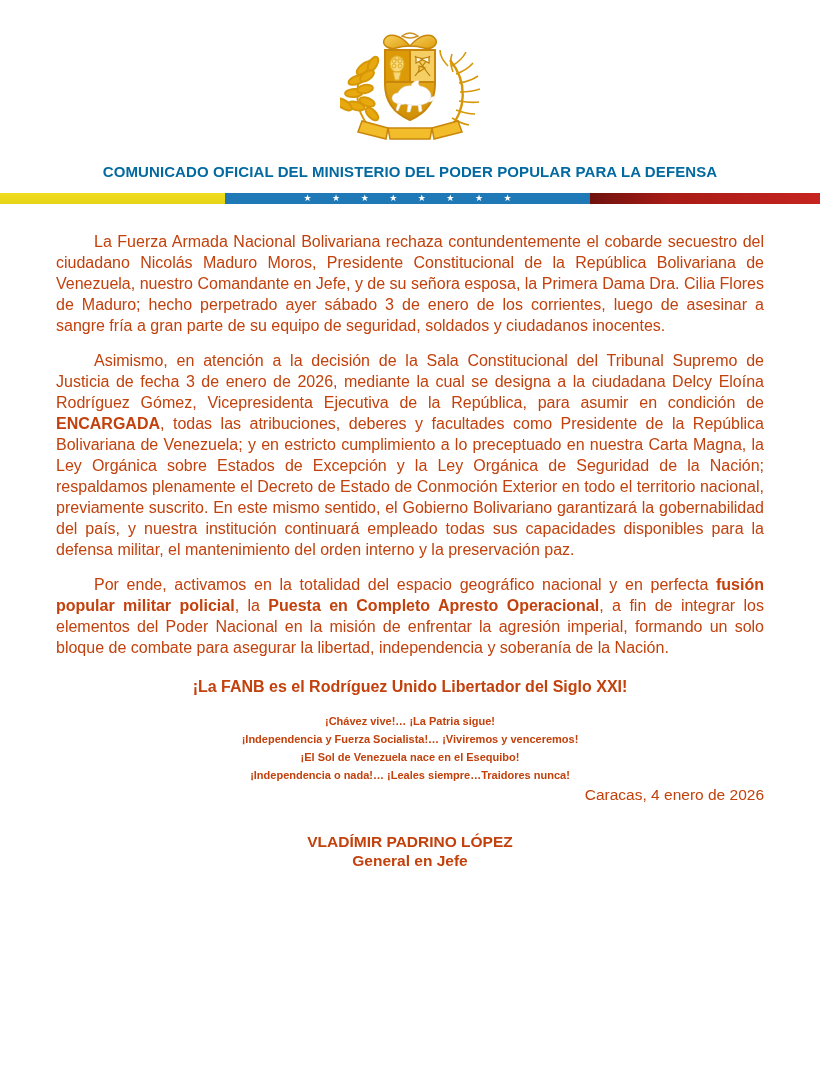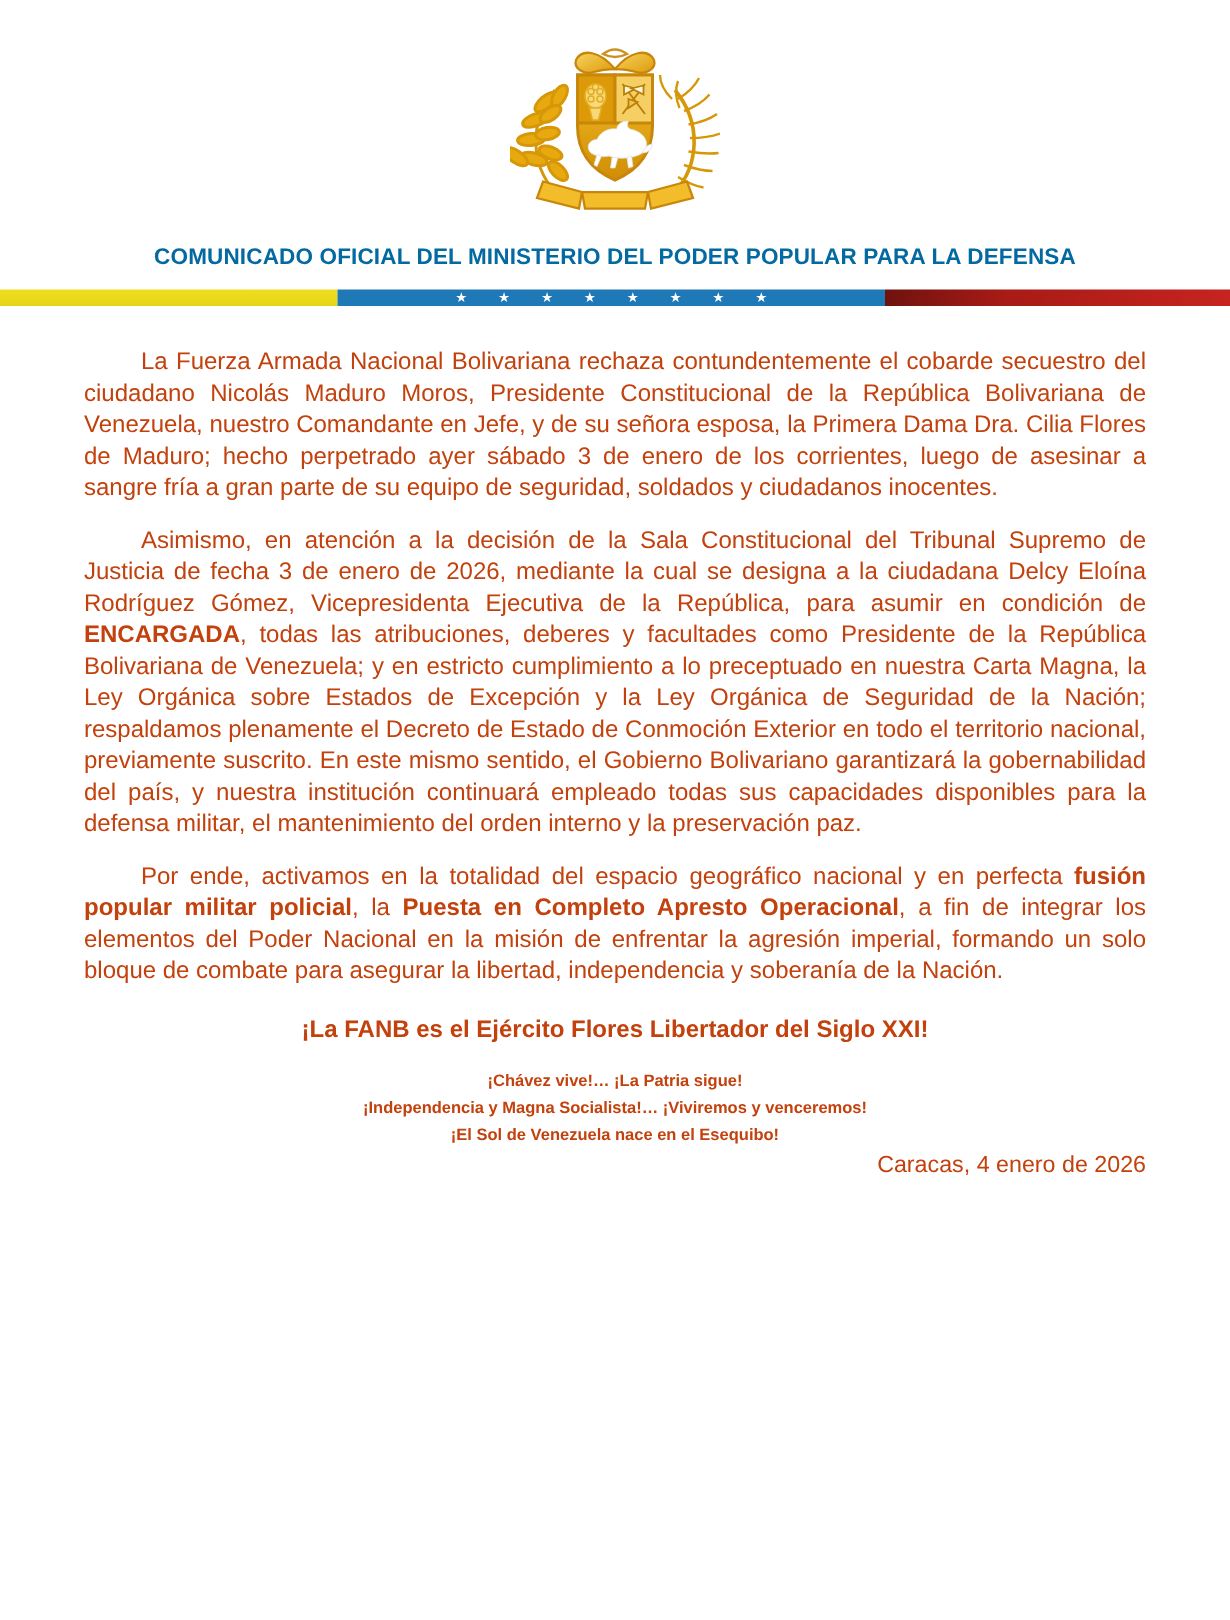--- a/index.html
+++ b/index.html
@@ -198,25 +198,30 @@
   </div>
 
   <div class="content">
 
     <p class="para"><span>La Fuerza Armada Nacional Bolivariana rechaza contundentemente el cobarde secuestro del ciudadano Nicolás Maduro Moros, Presidente Constitucional de la República Bolivariana de Venezuela, nuestro Comandante en Jefe, y de su señora esposa, la Primera Dama Dra. Cilia Flores de Maduro; hecho perpetrado ayer sábado 3 de enero de los corrientes, luego de asesinar a sangre fría a gran parte de su equipo de seguridad, soldados y ciudadanos inocentes.</span></p>
 
     <p class="para"><span>Asimismo, en atención a la decisión de la Sala Constitucional del Tribunal Supremo de Justicia de fecha 3 de enero de 2026, mediante la cual se designa a la ciudadana Delcy Eloína Rodríguez Gómez, Vicepresidenta Ejecutiva de la República, para asumir en condición de </span><span class="bold">ENCARGADA</span><span>, todas las atribuciones, deberes y facultades como Presidente de la República Bolivariana de Venezuela; y en estricto cumplimiento a lo preceptuado en nuestra Carta Magna, la Ley Orgánica sobre Estados de Excepción y la Ley Orgánica de Seguridad de la Nación; respaldamos plenamente el Decreto de Estado de Conmoción Exterior en todo el territorio nacional, previamente suscrito. En este mismo sentido, el Gobierno Bolivariano garantizará la gobernabilidad del país, y nuestra institución continuará empleado todas sus capacidades disponibles para la defensa militar, el mantenimiento del orden interno y la preservación paz.</span></p>
 
     <p class="para"><span>Por ende, activamos en la totalidad del espacio geográfico nacional y en perfecta </span><span class="bold">fusión popular militar policial</span><span>, la </span><span class="bold">Puesta en Completo Apresto Operacional</span><span>, a fin de integrar los elementos del Poder Nacional en la misión de enfrentar la agresión imperial, formando un solo bloque de combate para asegurar la libertad, independencia y soberanía de la Nación.</span></p>
 
-    <div class="headline">¡La FANB es el Ejército Flores Libertador del Siglo XXI!</div>
+    <div class="headline">¡La FANB es el Rodríguez Unido Libertador del Siglo XXI!</div>
 
     <div class="slogans">
       <div>¡Chávez vive!… ¡La Patria sigue!</div>
-      <div>¡Independencia y Magna Socialista!… ¡Viviremos y venceremos!</div>
+      <div>¡Independencia y Fuerza Socialista!… ¡Viviremos y venceremos!</div>
       <div>¡El Sol de Venezuela nace en el Esequibo!</div>
+      <div>¡Independencia o nada!… ¡Leales siempre…Traidores nunca!</div>
     </div>
 
     <div class="dateline">Caracas, 4 enero de 2026</div>
 
+    <div class="signature">
+      <div>VLADÍMIR PADRINO LÓPEZ</div>
+      <div>General en Jefe</div>
+    </div>
   </div>
 
 </div>
 
 </body></html>

